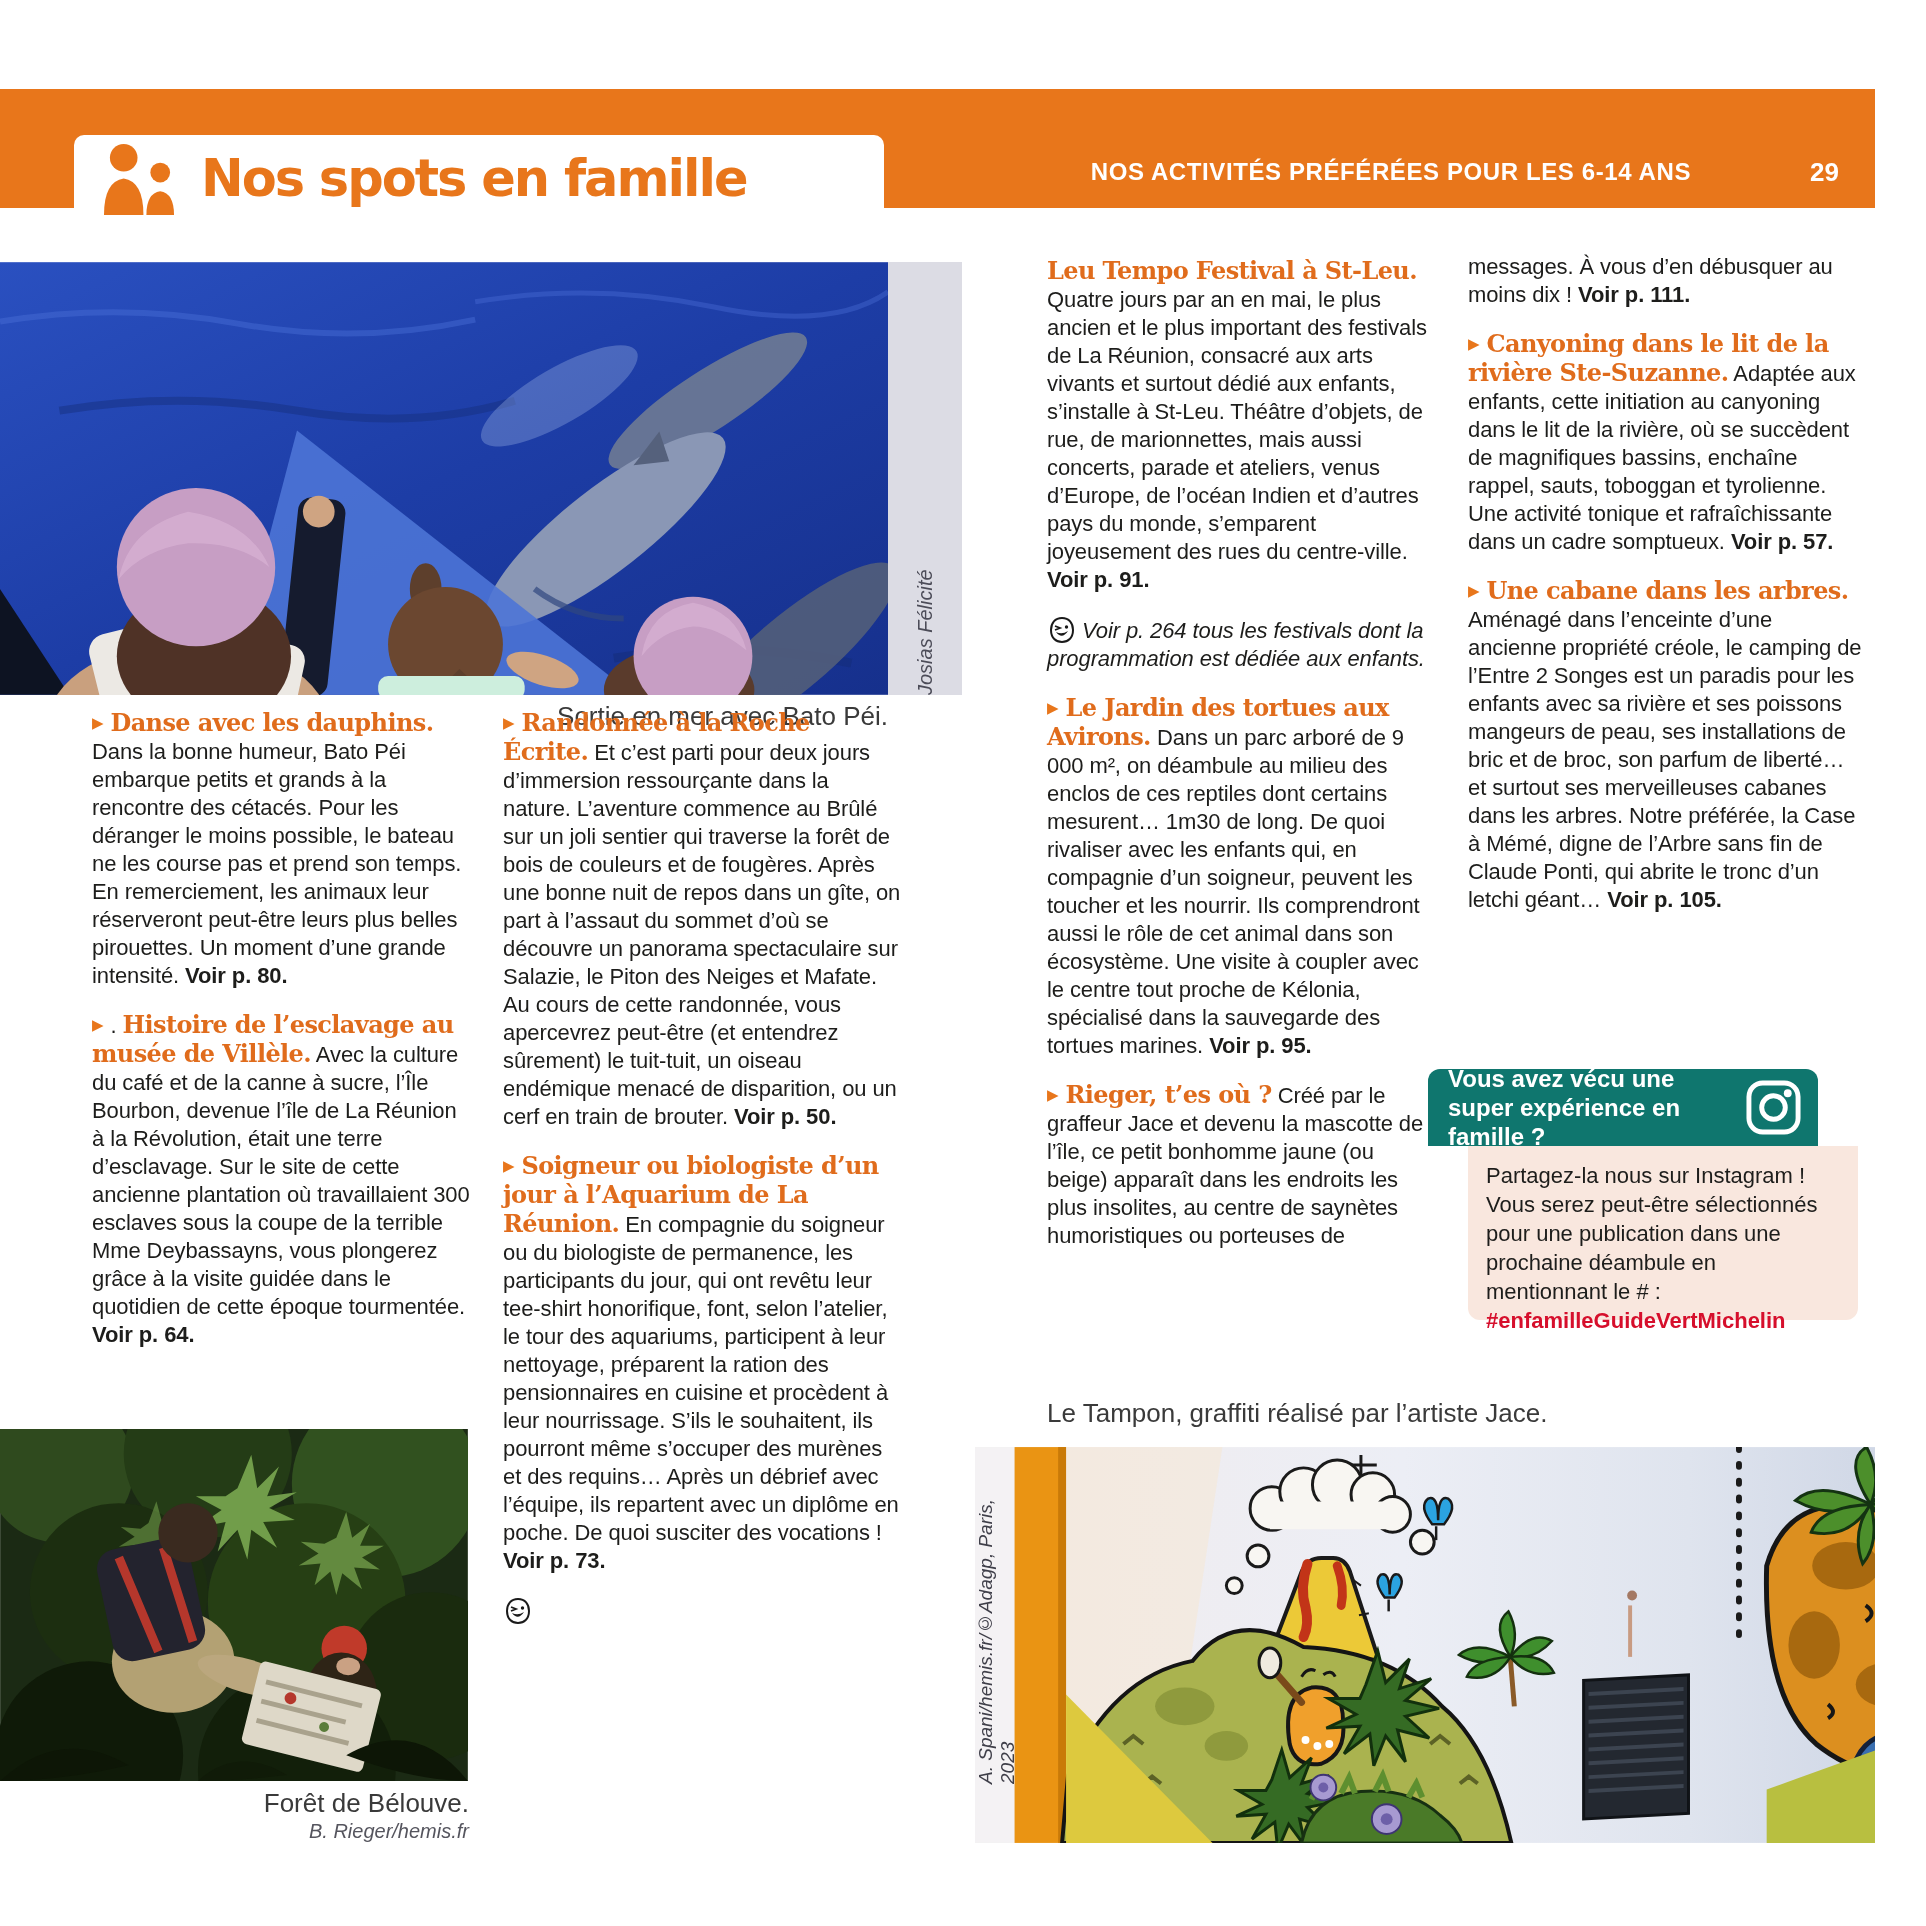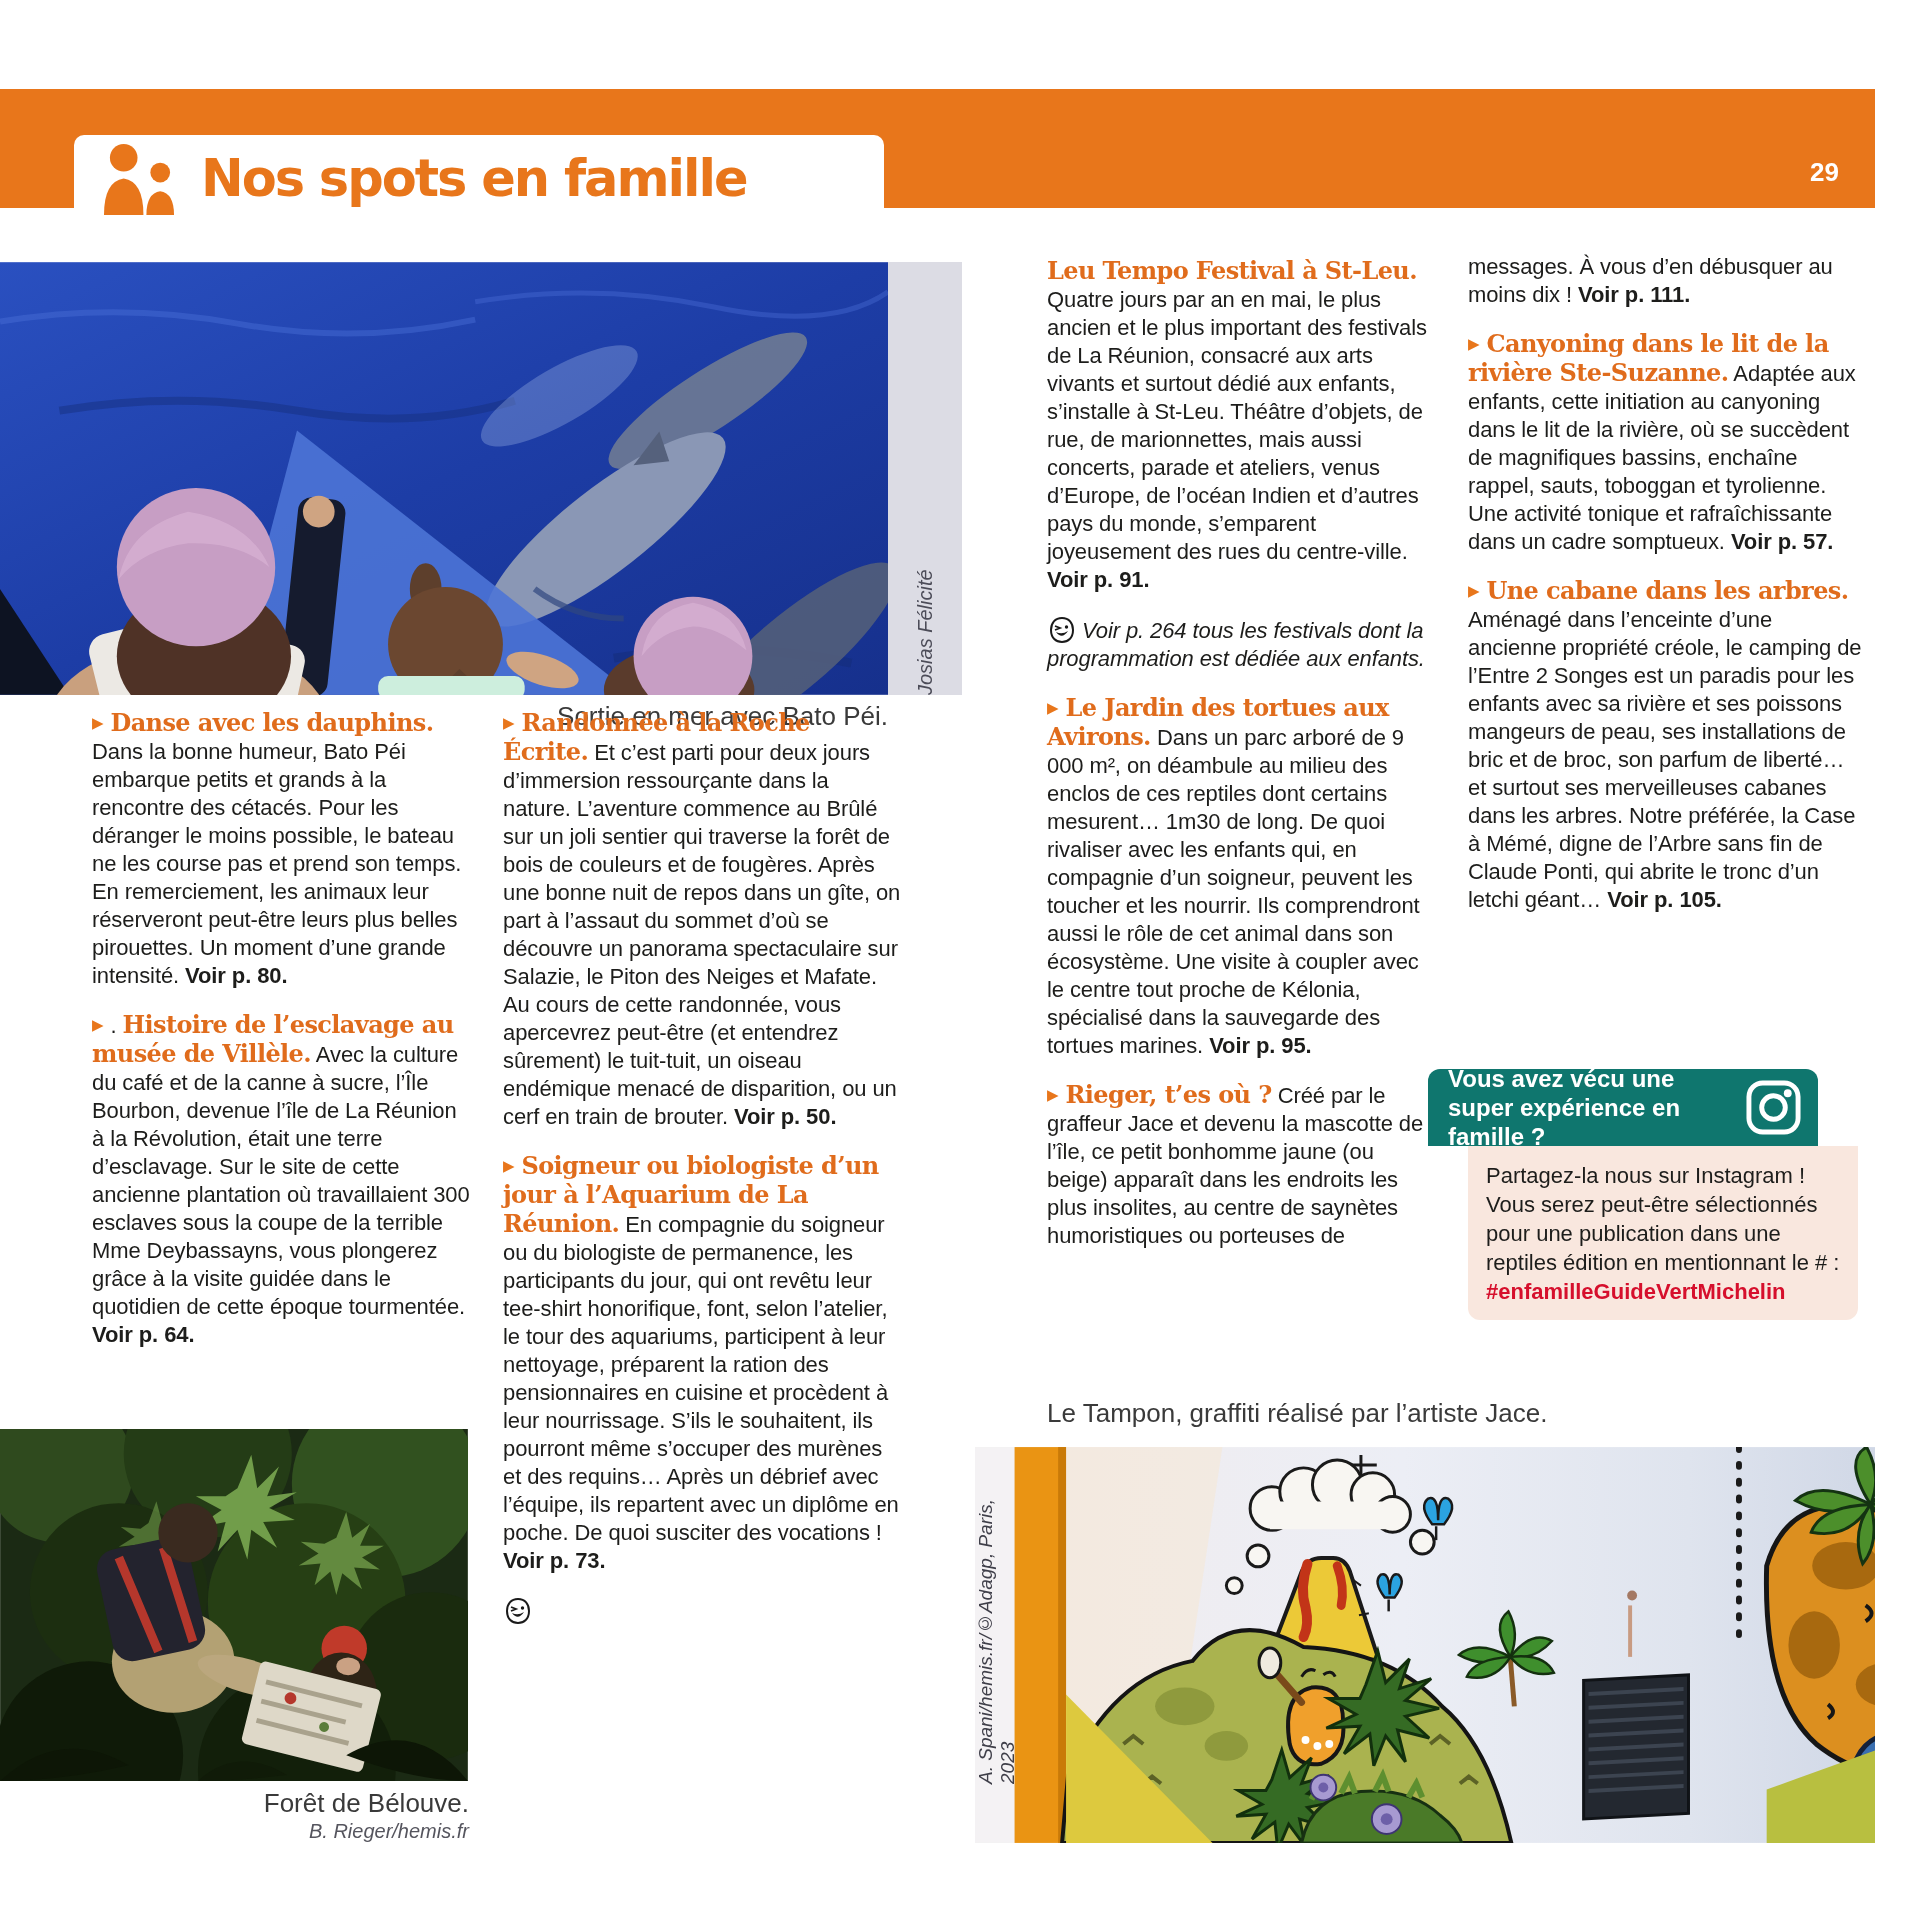--- a/index.html
+++ b/index.html
@@ -62,20 +62,21 @@
   <div class="titlebox">
     <svg width="83" height="73" viewBox="0 0 84 74">
       <circle cx="26" cy="16" r="14" fill="#e8761b"></circle>
       <path d="M6,74 Q6,40 26,37 Q46,40 46,74 Z" fill="#e8761b"></path>
       <circle cx="63" cy="31" r="10" fill="#e8761b"></circle>
       <path d="M49,74 Q49,52 63,50 Q77,52 77,74 Z" fill="#e8761b"></path>
     </svg>
     <h1>Nos spots en famille</h1>
   </div>
 
+  <div class="kicker">NOS ACTIVITÉS PRÉFÉRÉES POUR LES 6-14 ANS</div>
   <div class="pagenum">29</div>
 
   <svg class="ph" style="left:0;top:262px" width="888" height="433" viewBox="0 0 897 437">
     <defs>
       <linearGradient id="wg" x1="0" y1="0" x2="1" y2="1">
         <stop offset="0" stop-color="#2a50c0"></stop>
           <stop offset=".5" stop-color="#1d3da6"></stop>
           <stop offset="1" stop-color="#16308c"></stop>
       </linearGradient>
     </defs>
@@ -176,21 +177,21 @@
   </div>
 
   <div class="redbox">
     <div class="t">Vous avez vécu une super expérience en famille ?</div>
     <svg width="57" height="57" viewBox="0 0 58 58">
       <rect x="4" y="4" width="50" height="50" rx="14" fill="none" stroke="#fff" stroke-width="5"></rect>
       <circle cx="29" cy="29" r="12" fill="none" stroke="#fff" stroke-width="5"></circle>
       <circle cx="43.5" cy="14.5" r="4" fill="#fff"></circle>
     </svg>
   </div>
-  <div class="pinkbox"><span>Partagez-la nous sur Instagram ! Vous serez peut-être sélectionnés pour une publication dans une reptiles édition en mentionnant le # : </span><span class="hash">#enfamilleGuideVertMichelin</span></div>
+  <div class="pinkbox"><span>Partagez-la nous sur Instagram ! Vous serez peut-être sélectionnés pour une publication dans une prochaine déambule en mentionnant le # : </span><span class="hash">#enfamilleGuideVertMichelin</span></div>
 
   <svg class="ph" style="left:0;top:1429px" width="468" height="352" viewBox="0 0 473 356">
     <rect width="473" height="356" fill="#1b2a14"></rect>
     <circle cx="60" cy="40" r="75" fill="#2f4a1e"></circle>
     <circle cx="210" cy="25" r="85" fill="#243c16"></circle>
     <circle cx="390" cy="55" r="95" fill="#31511f"></circle>
     <circle cx="120" cy="165" r="90" fill="#1c2e10"></circle>
     <circle cx="310" cy="175" r="100" fill="#263f14"></circle>
     <circle cx="435" cy="250" r="85" fill="#1a2b0e"></circle>
     <circle cx="90" cy="330" r="95" fill="#0f1a08"></circle>

